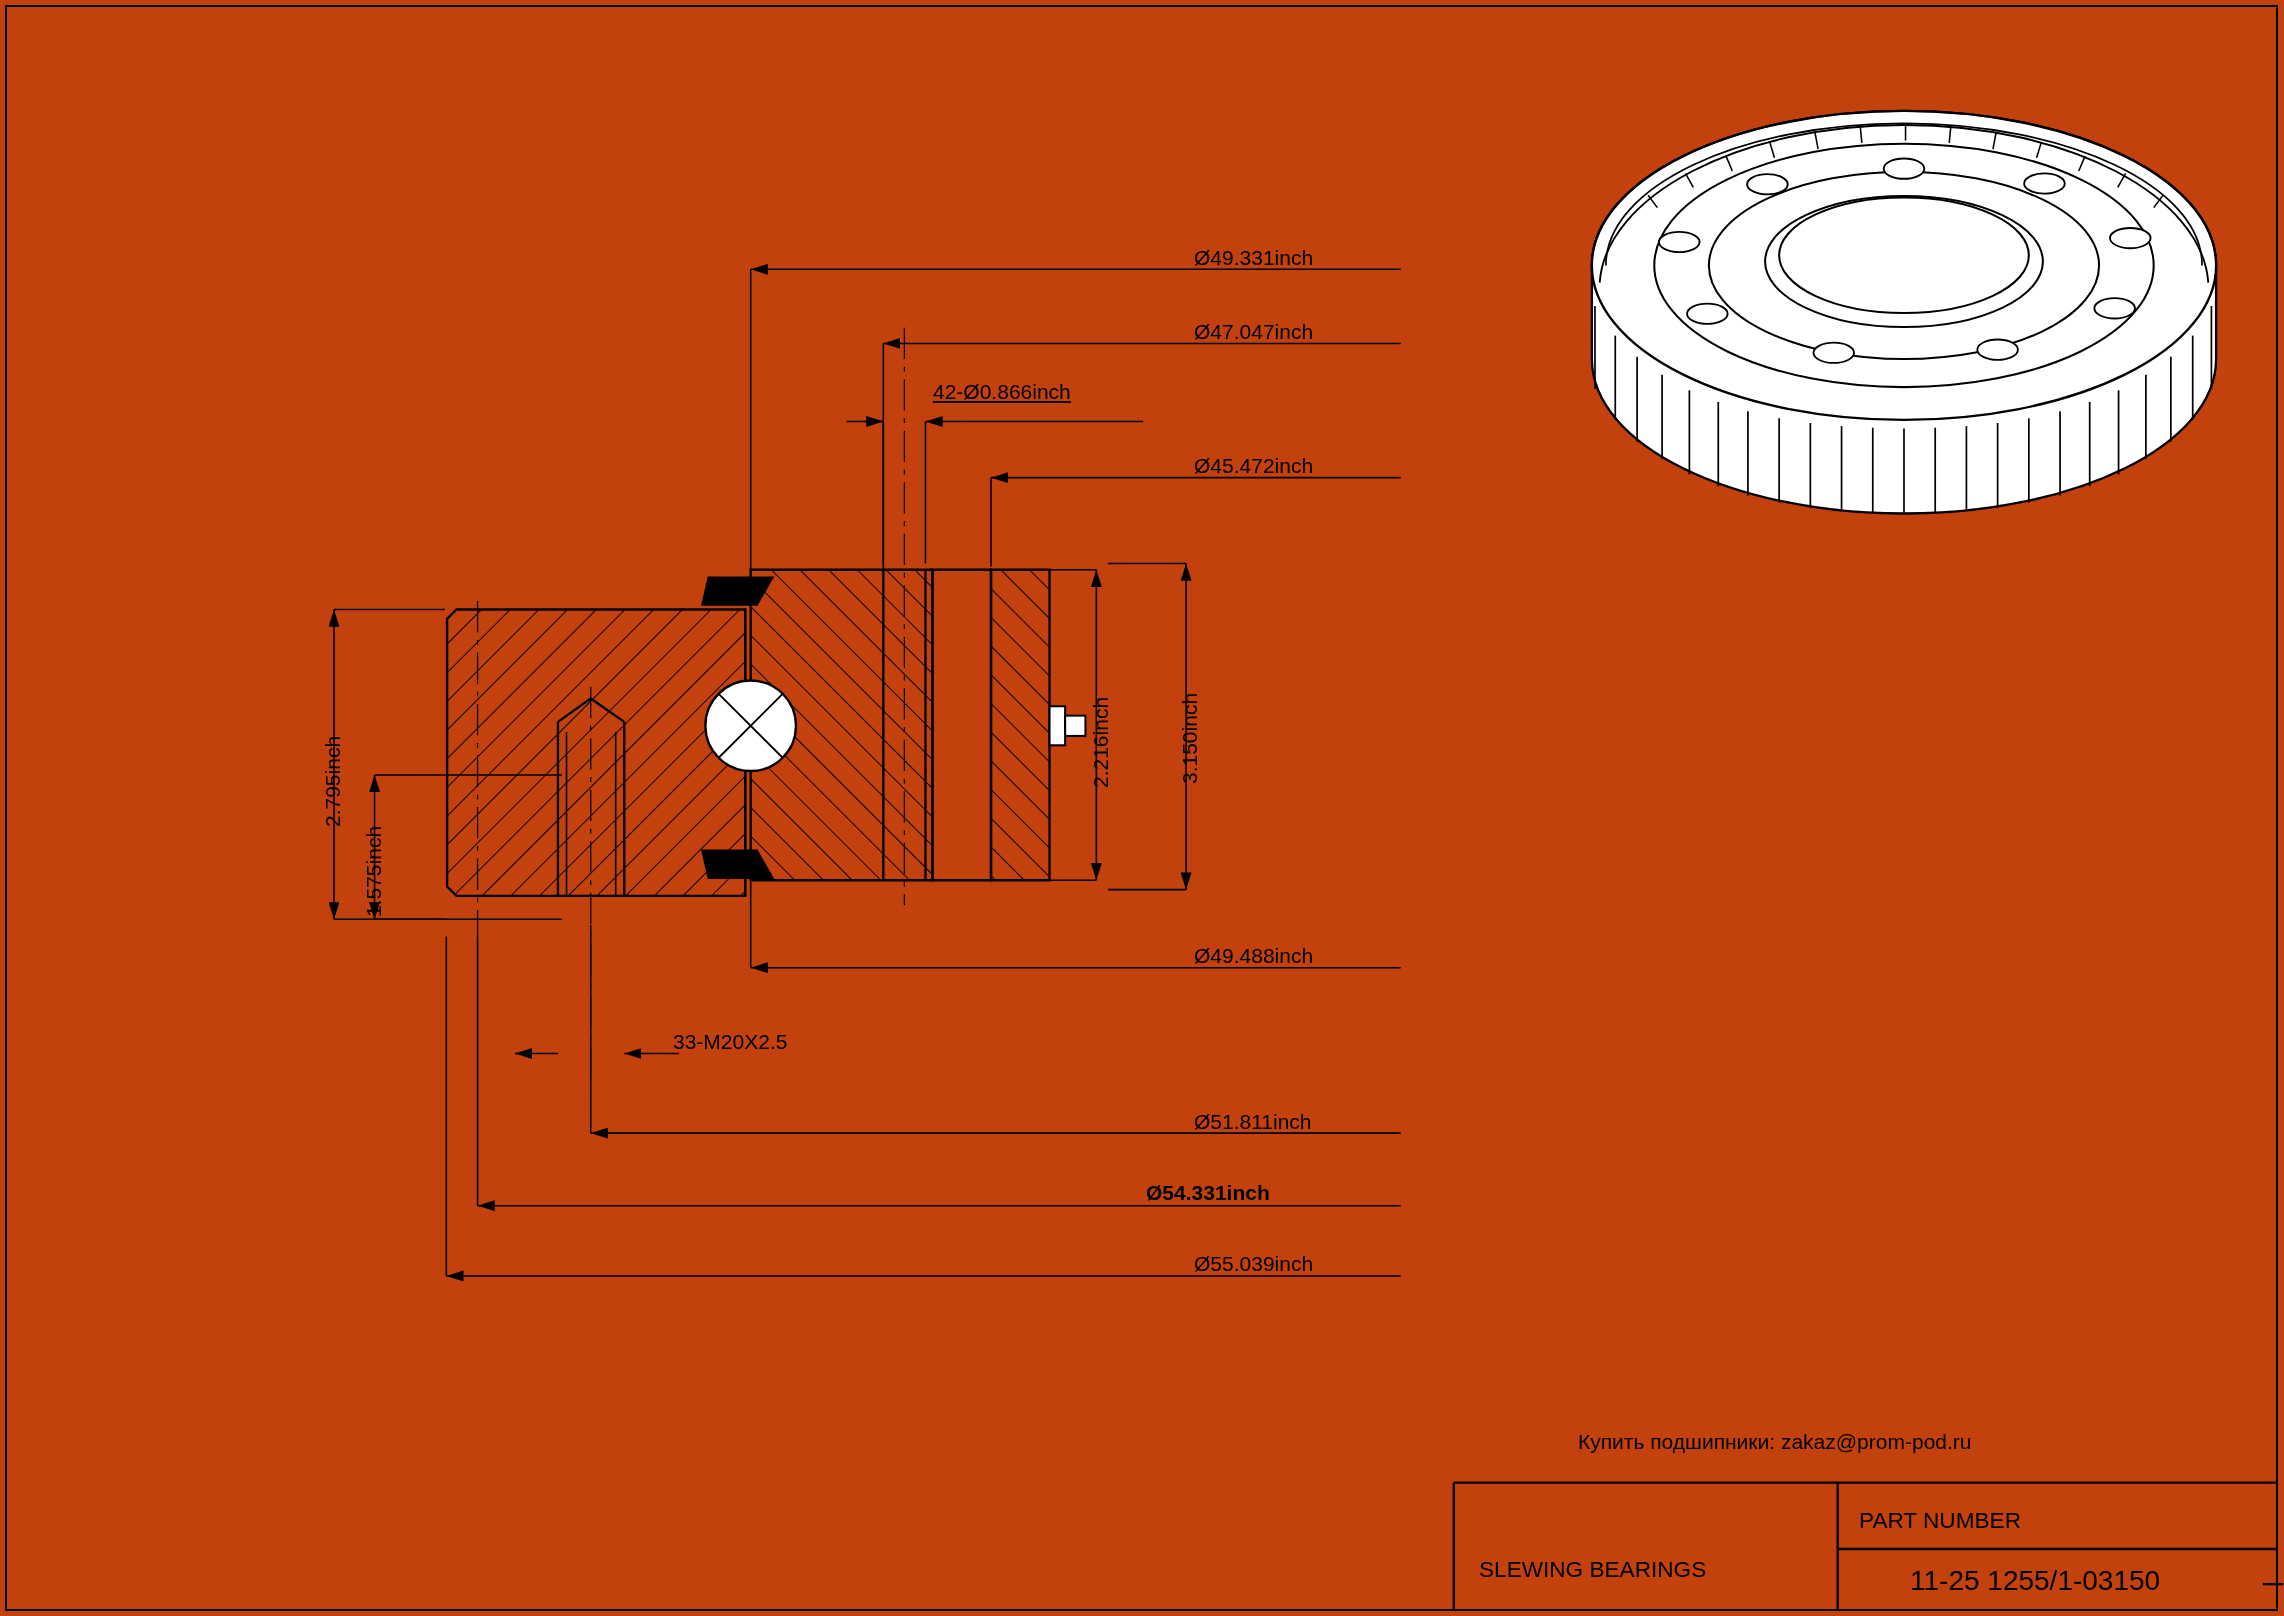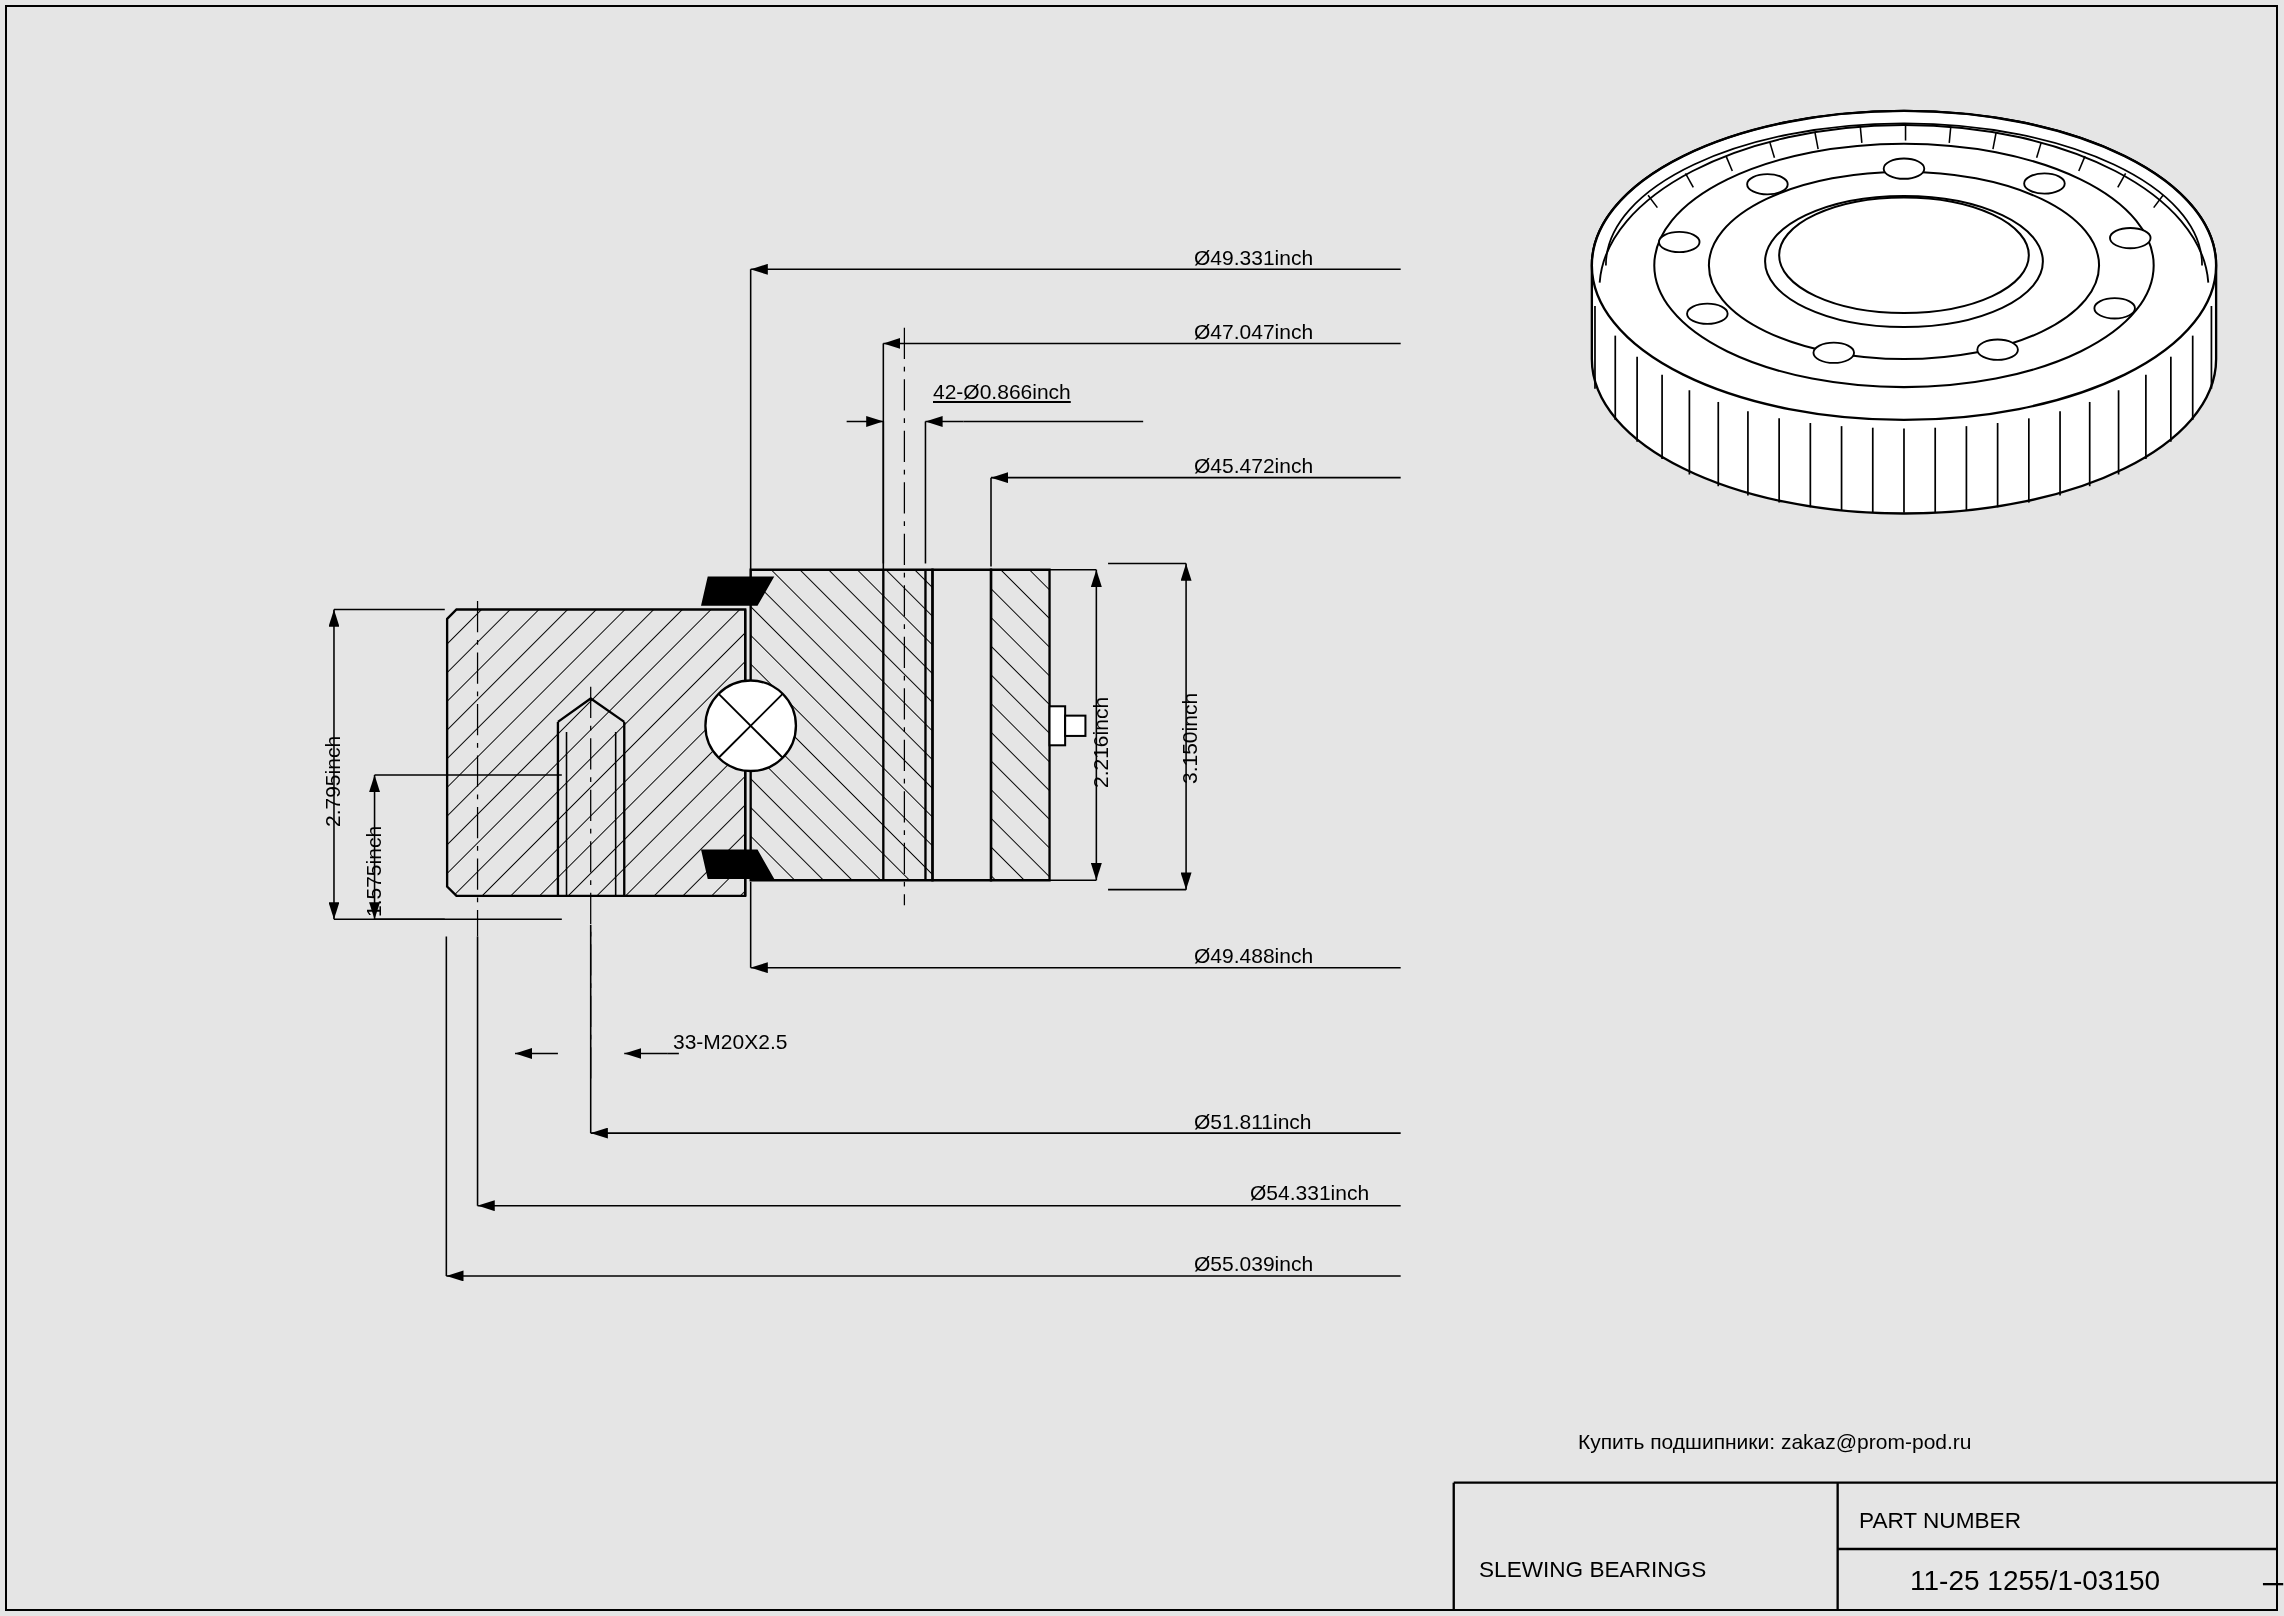--- a/index.html
+++ b/index.html
@@ -7,21 +7,21 @@
     padding: 0;
     background: #ffffff;
   }
   body {
     font-family: "Liberation Sans", sans-serif;
   }
   #sheet {
     position: relative;
     width: 2284px;
     height: 1617px;
-    background: #e5e5e5;
+    background: #c2410c;
     overflow: hidden;
   }
   #sheet .border {
     position: absolute;
     left: 4.7px;
     top: 4.7px;
     width: 2273px;
     height: 1606px;
     border: 2.3px solid #000;
     box-sizing: border-box;
@@ -277,21 +277,21 @@
   <div class="dim-label" style="left:1194px; top:454px;">Ø45.472inch</div>
 
   <div class="dim-label vert" style="left:321px; top:827px;">2.795inch</div>
   <div class="dim-label vert" style="left:362px; top:917px;">1.575inch</div>
   <div class="dim-label vert" style="left:1089px; top:788px;">2.216inch</div>
   <div class="dim-label vert" style="left:1178px; top:784px;">3.150inch</div>
 
   <div class="dim-label" style="left:1194px; top:944px;">Ø49.488inch</div>
   <div class="dim-label" style="left:673px; top:1030px;">33-M20X2.5</div>
   <div class="dim-label" style="left:1194px; top:1110px;">Ø51.811inch</div>
-  <div class="dim-label" style="left:1250px; top:1181px;">Ø54.331inch</div>
+  <div class="dim-label" style="left:1146px; top:1181px;font-weight:bold;">Ø54.331inch</div>
   <div class="dim-label" style="left:1194px; top:1252px;">Ø55.039inch</div>
 
   <div class="contact" style="left:1578px; top:1430px;text-align:right;">Купить подшипники: zakaz@prom-pod.ru</div>
 
   <div class="tb-text" style="left:1479px; top:1557px;">SLEWING BEARINGS</div>
   <div class="tb-text" style="left:1859px; top:1508px;">PART  NUMBER</div>
   <div class="tb-text big" style="left:1910px; top:1565px;">11-25 1255/1-03150</div>
 </div>
 
 

